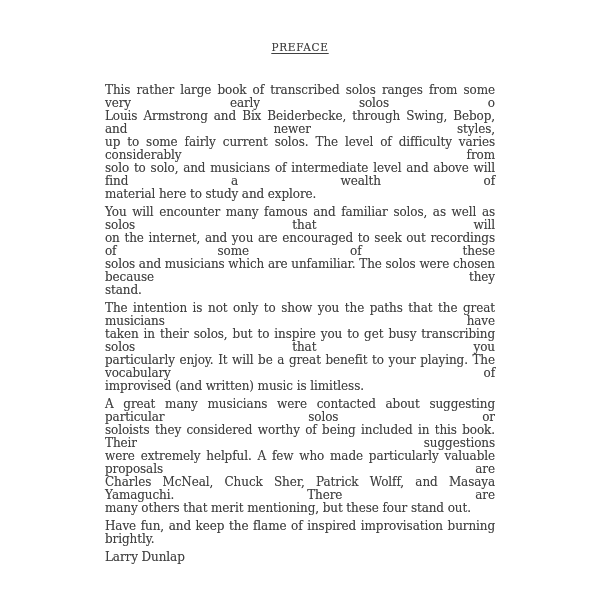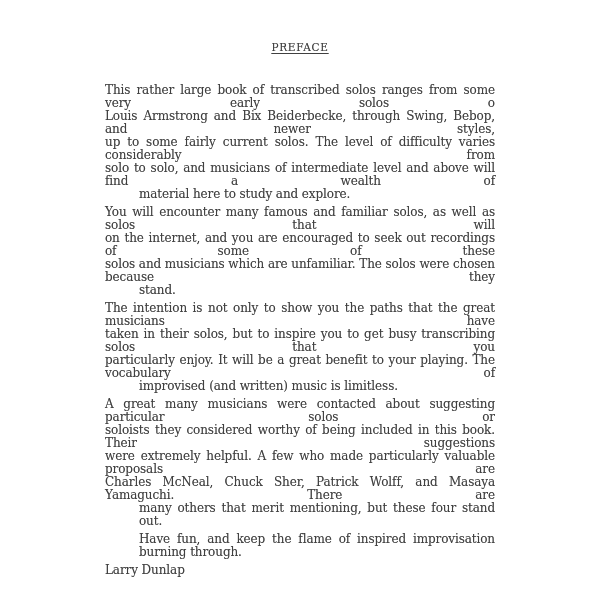--- a/index.html
+++ b/index.html
@@ -45,21 +45,20 @@
   .paragraph {
     margin: 0 0 5px 0;
   }
   .line {
     text-align: justify;
     text-align-last: justify;
   }
   .line.last {
     text-align: justify;
     text-align-last: left;
-    margin-left: 34px;
   }
   .signature {
     margin-top: 0;
     text-align: left;
   }
 </style>
 </head>
 <body>
 
 <div class="page">
@@ -88,17 +87,17 @@
         <div class="line last">improvised (and written) music is limitless.</div>
       </div>
       <div class="paragraph">
         <div class="line">A great many musicians were contacted about suggesting particular solos or</div>
         <div class="line">soloists they considered worthy of being included in this book. Their suggestions</div>
         <div class="line">were extremely helpful. A few who made particularly valuable proposals are</div>
         <div class="line">Charles McNeal, Chuck Sher, Patrick Wolff, and Masaya Yamaguchi. There are</div>
         <div class="line last">many others that merit mentioning, but these four stand out.</div>
       </div>
       <div class="paragraph">
-        <div class="line last">Have fun, and keep the flame of inspired improvisation burning through.</div>
+        <div class="line last">Have fun, and keep the flame of inspired improvisation burning brightly.</div>
       </div>
       <div class="paragraph signature">Larry Dunlap</div>
     </div>
 </div>
 
 </body></html>

